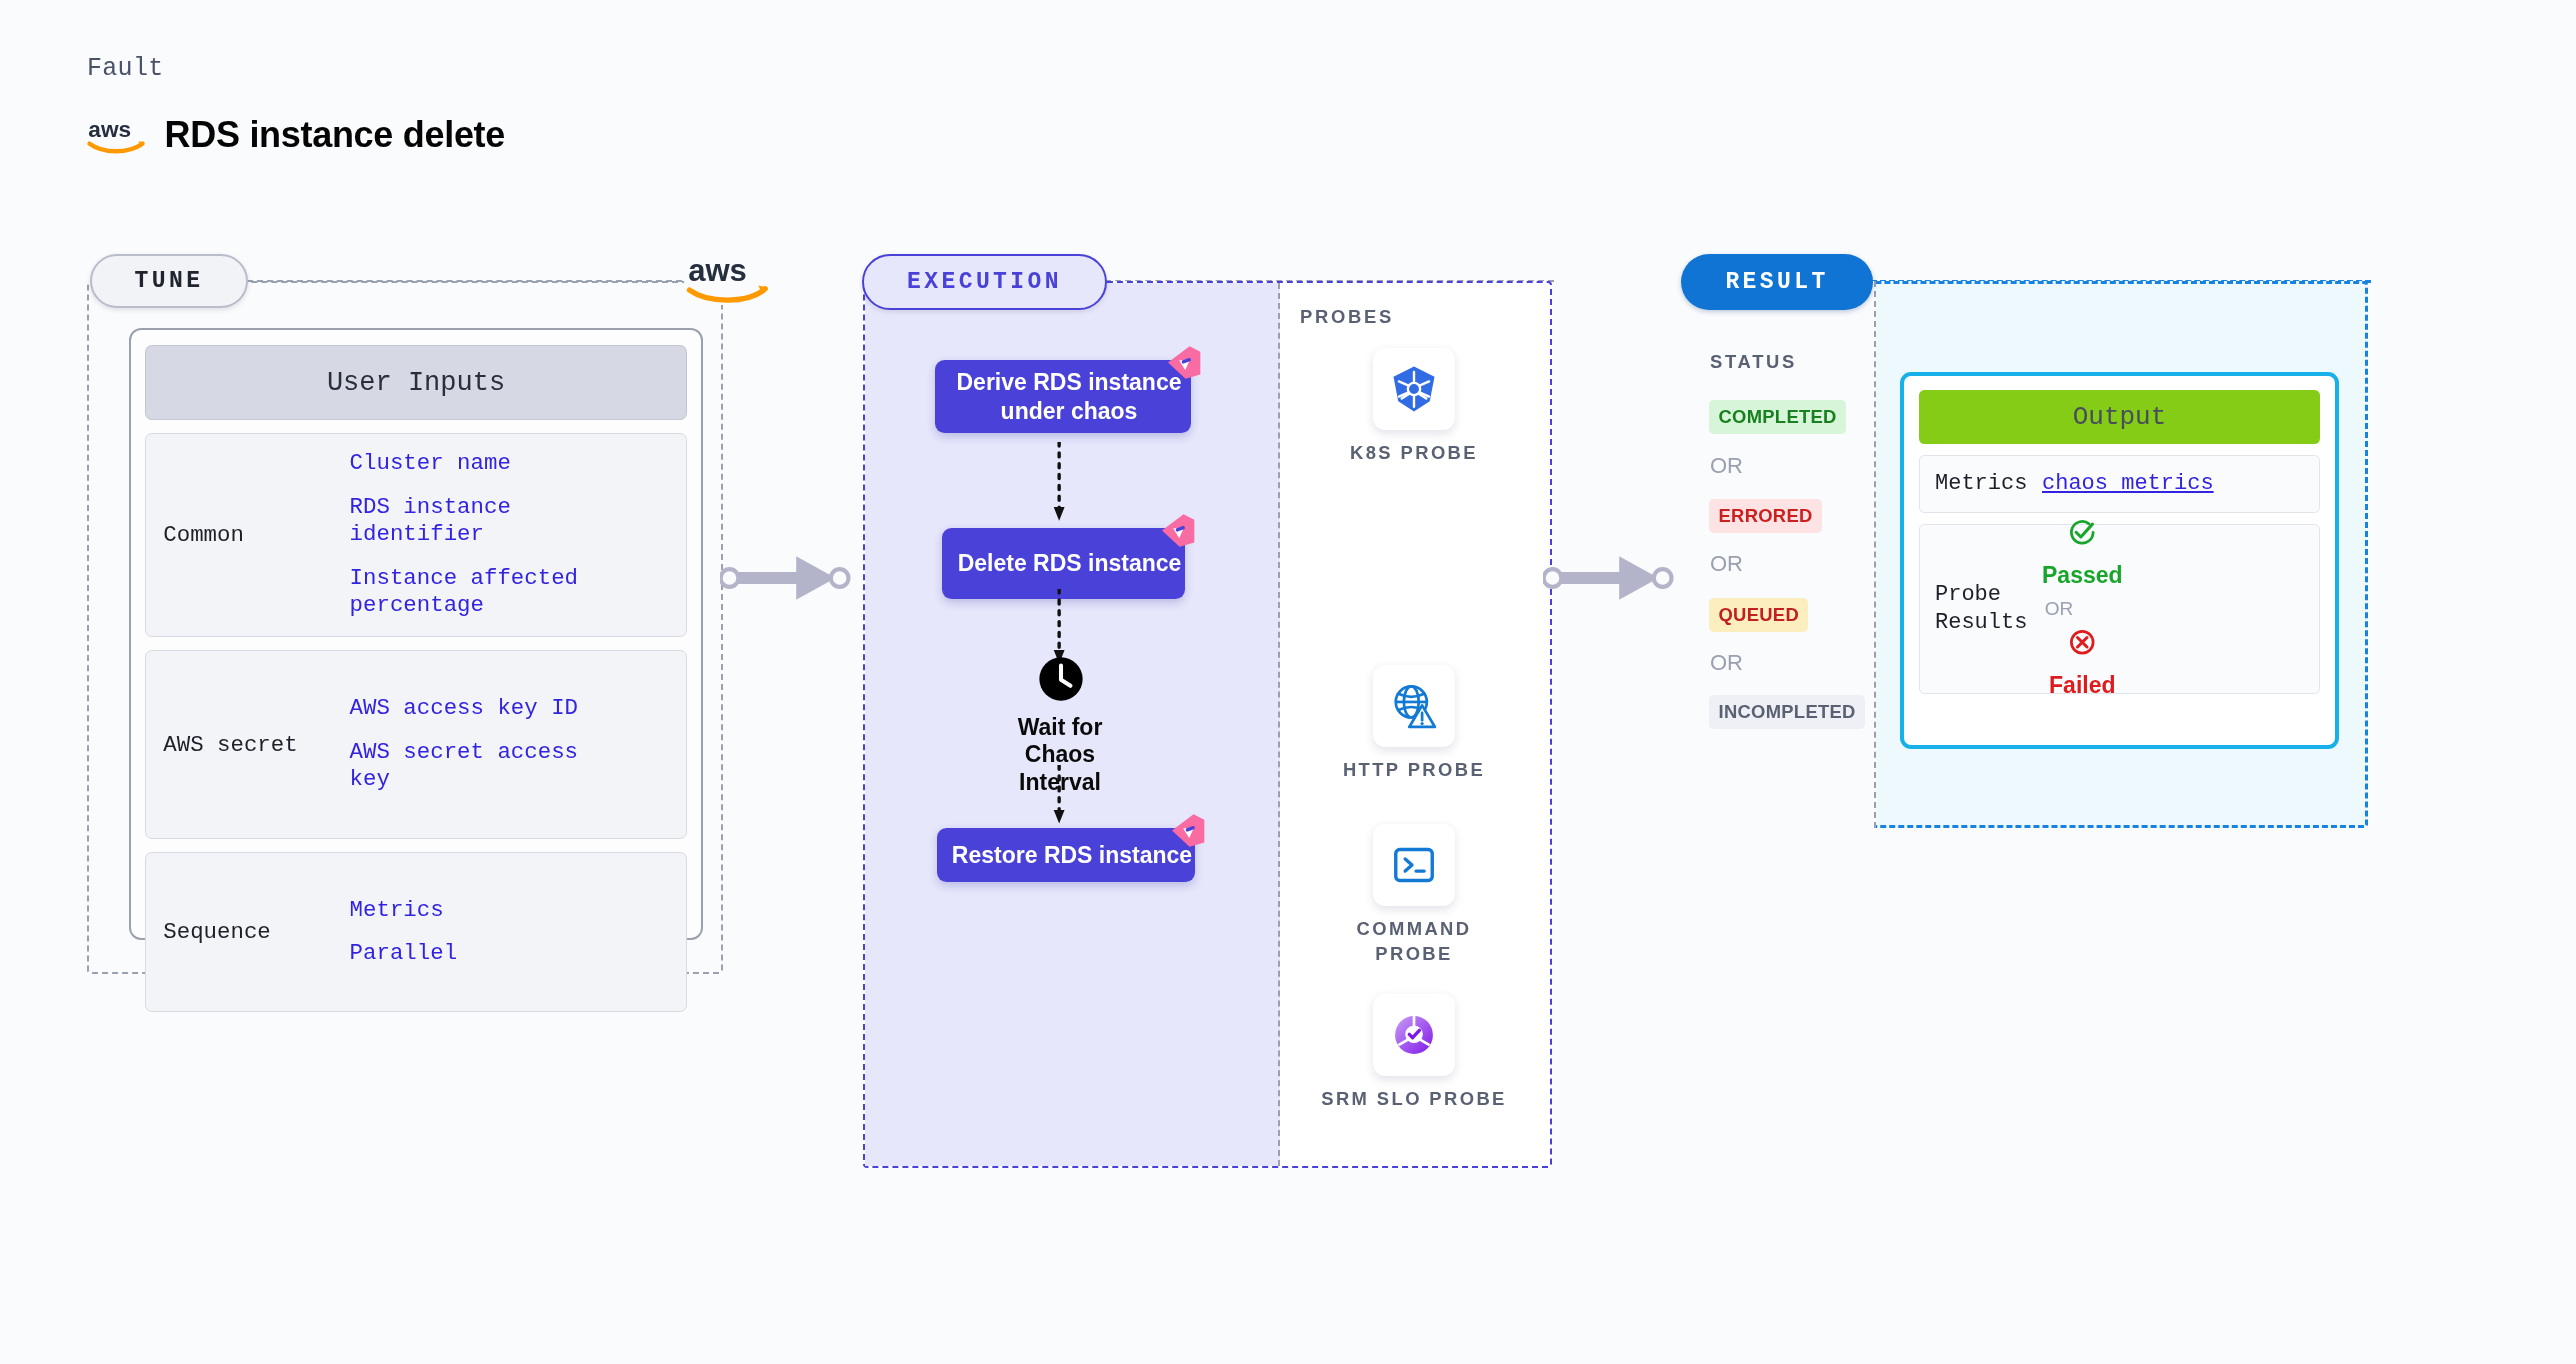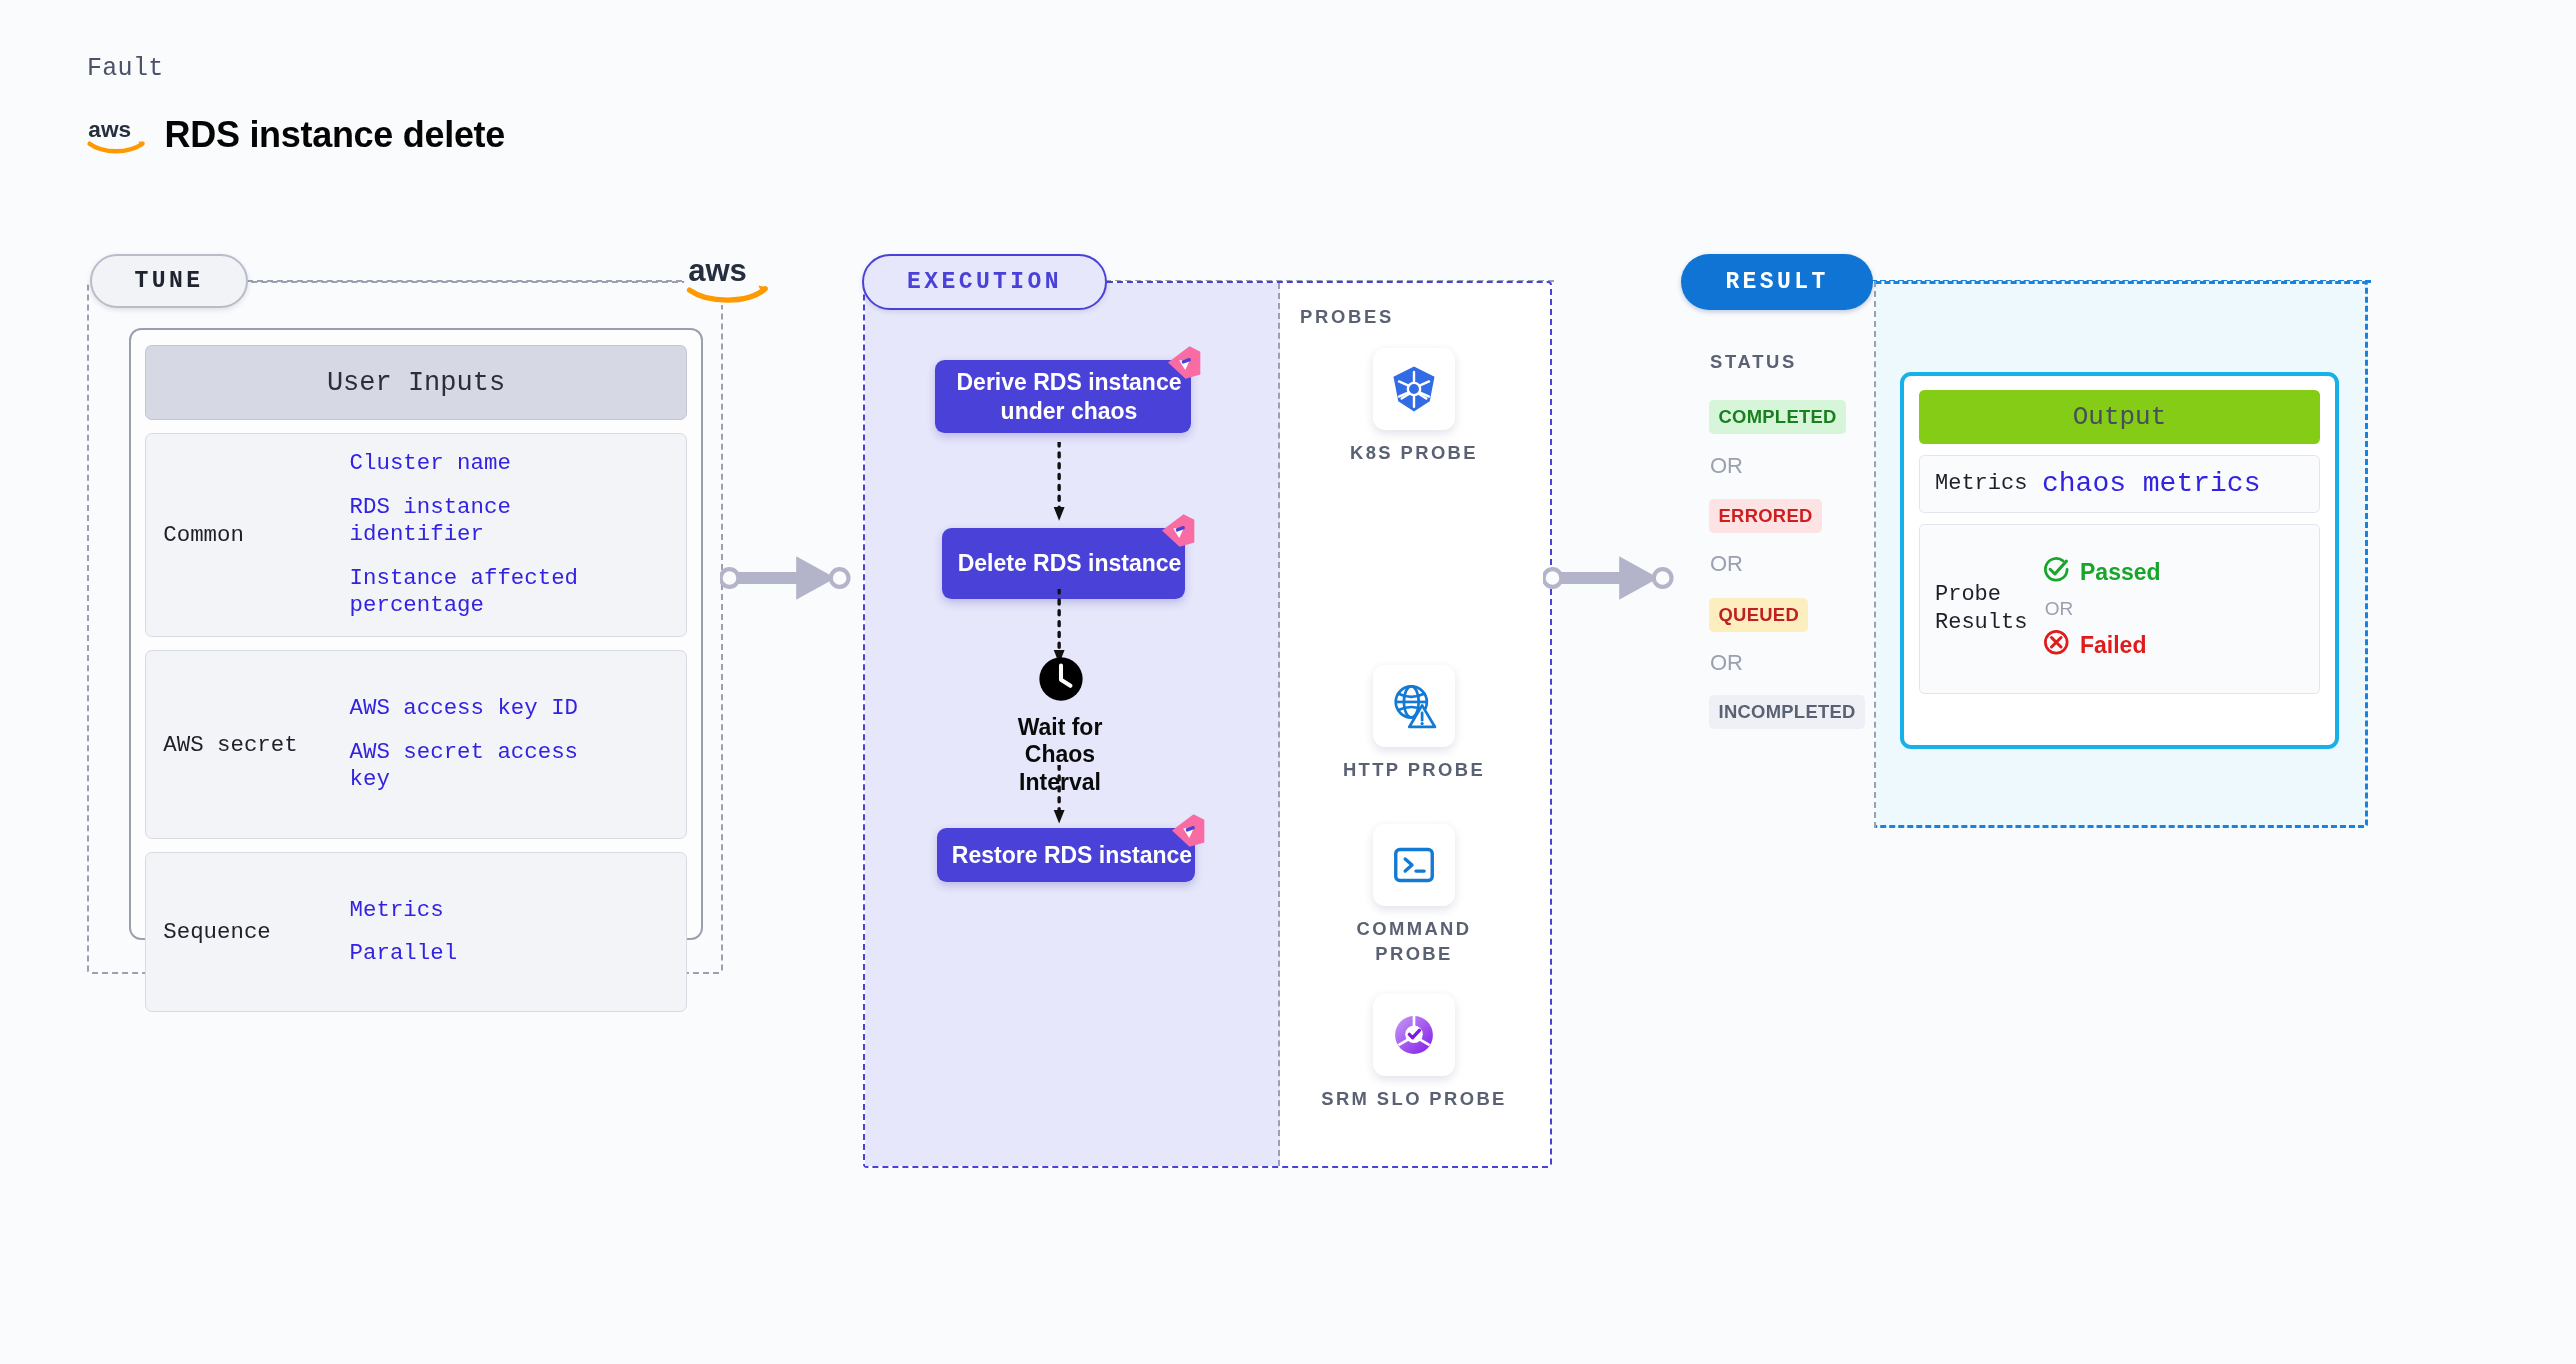--- a/index.html
+++ b/index.html
@@ -177,24 +177,24 @@
     border: 1.4px solid #e2e4eb; border-radius: 5.4px;
     display: flex; align-items: center;
   }
   .out-row-label {
     width: 122px; padding-left: 15px;
     font-family: "Liberation Mono", monospace; font-size: 22px; color: #1d2029; line-height: 1.25;
   }
   .out-metrics { height: 58px; }
   .out-probe   { height: 170px; }
   .out-val-link {
-    font-family: "Liberation Mono", monospace; font-size: 28px; color: #3223e0;
+    font-family: "Liberation Mono", monospace; font-size: 22px; color: #3223e0; text-decoration: underline;
   }
   .res-stack { display: flex; flex-direction: column; gap: 8.2px; padding: 12.2px 0; }
-  .res-line { display: flex; align-items: center; gap: 9.5px; font-size: 23px; font-weight: bold; }
+  .res-line { display: flex; align-items: center; gap: 9.5px; font-size: 23px; font-weight: bold; flex-direction: column; }
   .res-pass { color: #17a52a; }
   .res-fail { color: #e01b1b; }
   .res-or { font-size: 19px; color: #9aa0b0; font-weight: normal; padding-left: 2.7px; }
 
   
   .conn { position: absolute; }
   .c1 { left: 720px; top: 544px; }
   .c2 { left: 1543px; top: 544px; }
   .dash-h { position: absolute; border-top: 2px dashed #99a0b0; }
   .dash-tune { left: 247px; top: 280px; width: 445px; }

